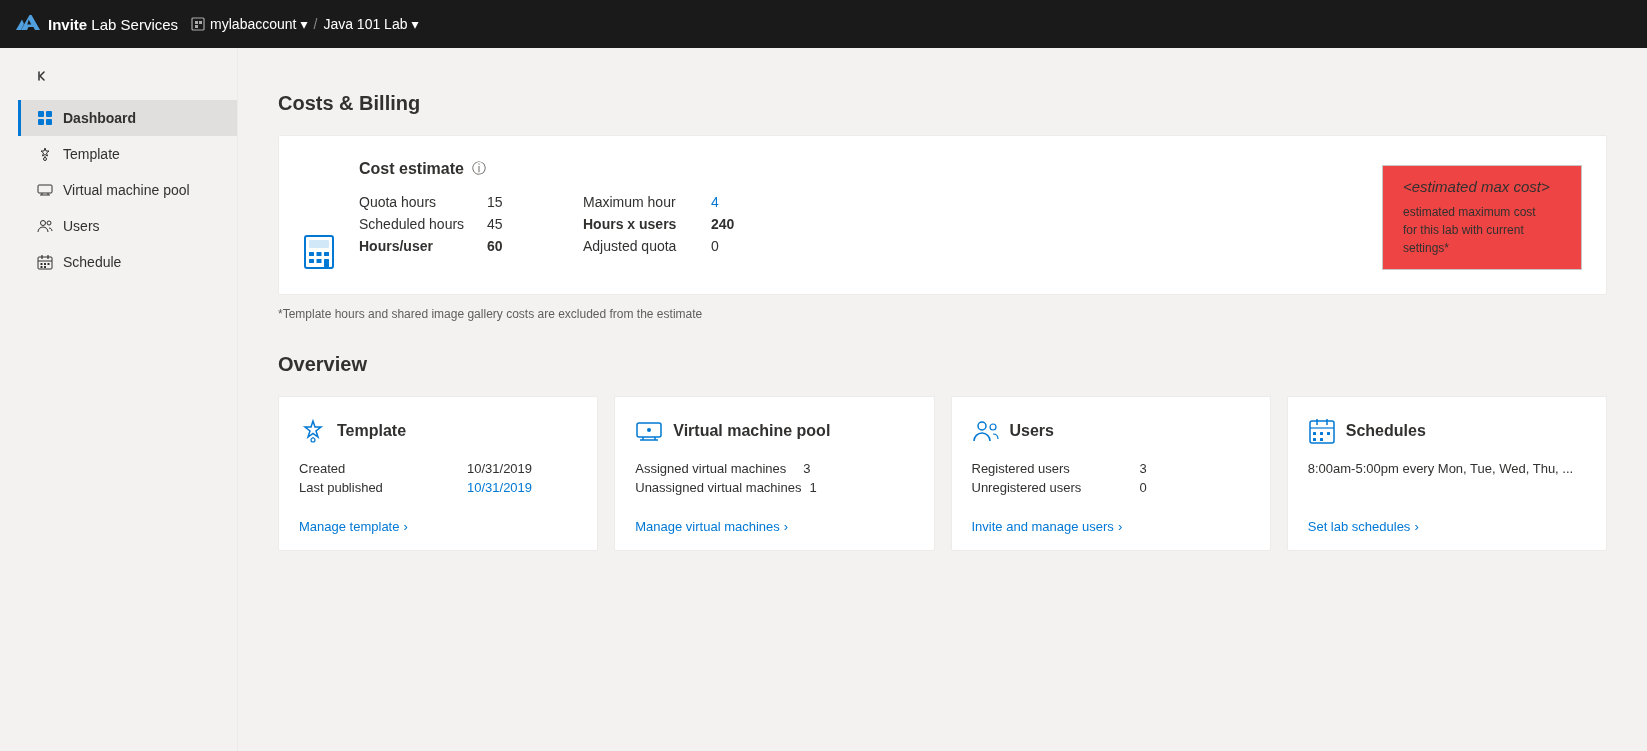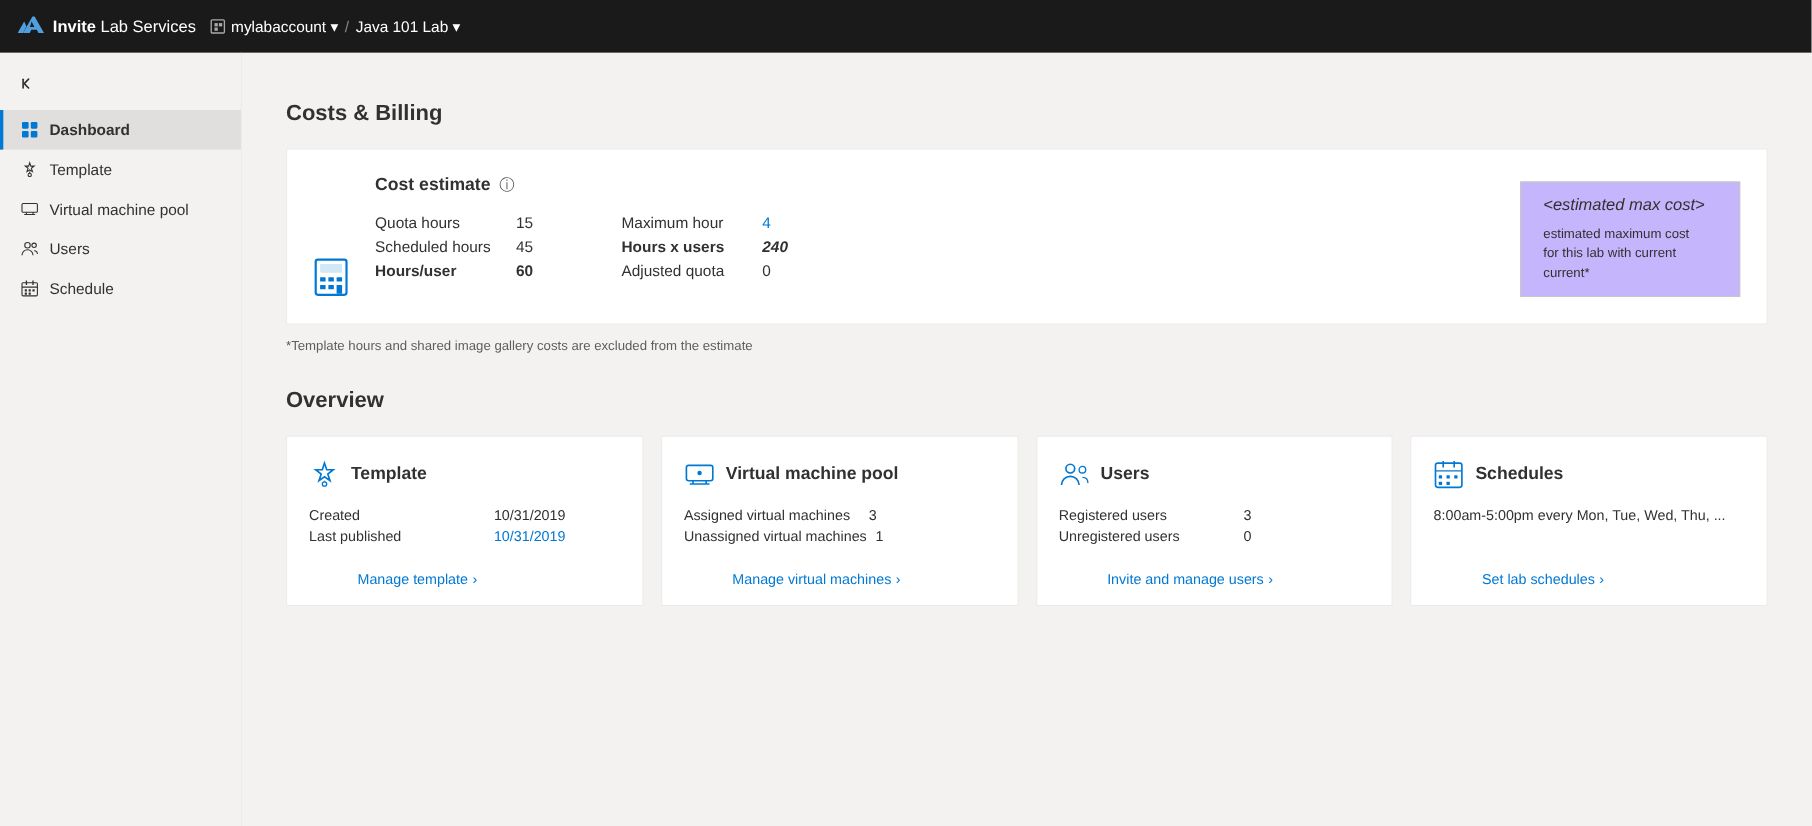--- a/index.html
+++ b/index.html
@@ -53,20 +53,21 @@
 
     
     .sidebar {
       width: 220px;
       background: #f3f2f1;
       border-right: 1px solid #edebe9;
       display: flex;
       flex-direction: column;
       padding-top: 12px;
       flex-shrink: 0;
+      margin-left: 18px;
     }
     .sidebar-collapse {
       padding: 8px 16px 16px;
       cursor: pointer;
       color: #323130;
     }
     .sidebar-item {
       display: flex;
       align-items: center;
       gap: 10px;
@@ -168,21 +169,21 @@
     .price-placeholder {
       display: inline-block;
       background: #c8c6c4;
       width: 36px;
       height: 12px;
       vertical-align: middle;
       border-radius: 2px;
     }
     .cost-estimate-box {
       border: 1px solid #c8c6c4;
-      background: #c4b5fd;
+      background: #ef4444;
       padding: 12px 20px;
       margin-left: 24px;
       min-width: 200px;
     }
     .cost-estimate-label {
       font-size: 15px;
       color: #323130;
       font-style: italic;
       margin-bottom: 8px;
     }
@@ -253,21 +254,20 @@
     .card-link {
       margin-top: 20px;
       color: #0078d4;
       font-size: 13px;
       display: flex;
       align-items: center;
       gap: 4px;
       cursor: pointer;
       border-top: none;
       text-decoration: none;
-      margin-left: 44px;
     }
     .card-schedule-text {
       font-size: 13px;
       color: #323130;
     }
 
     
     svg { display: block; }
   </style>
 </head>
@@ -409,39 +409,39 @@
           <div class="cost-row">
             <span class="cost-label">Maximum hour</span>
             <span class="cost-value blue">4</span>
           </div>
           <div class="cost-row">
             <span class="cost-label">Scheduled hours</span>
             <span class="cost-value">45</span>
           </div>
           <div class="cost-row">
             <span class="cost-label bold" style="font-weight:600;">Hours x users</span>
-            <span class="cost-value bold" style="font-weight:600;font-style:italic;">240</span>
+            <span class="cost-value bold" style="font-weight:600;">240</span>
           </div>
           <div class="cost-row">
             <span class="cost-label bold" style="font-weight:600;">Hours/user</span>
             <span class="cost-value bold" style="font-weight:600;">60</span>
           </div>
           <div class="cost-row">
             <span class="cost-label">Adjusted quota</span>
             <span class="cost-value">0</span>
           </div>
         </div>
       </div>
 
       <div class="cost-estimate-box">
         <div class="cost-estimate-label">&lt;estimated max cost&gt;</div>
         <div class="cost-estimate-desc">
           <span>estimated maximum cost</span><br>
           <span>for this lab with current</span><br>
-          <span>current*</span>
+          <span>settings*</span>
         </div>
       </div>
     </div>
 
     <p class="cost-footnote">*Template hours and shared image gallery costs are excluded from the estimate</p>
 
     <h2 class="overview-title">Overview</h2>
 
     <div class="overview-cards">
 

